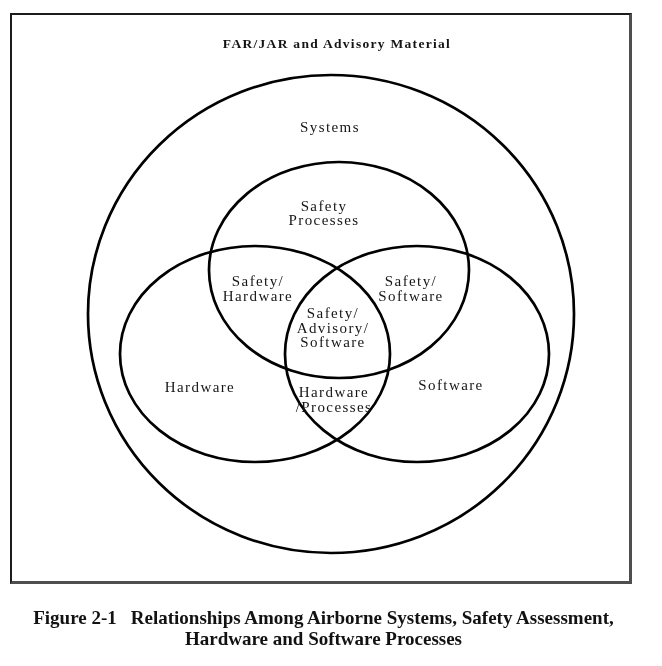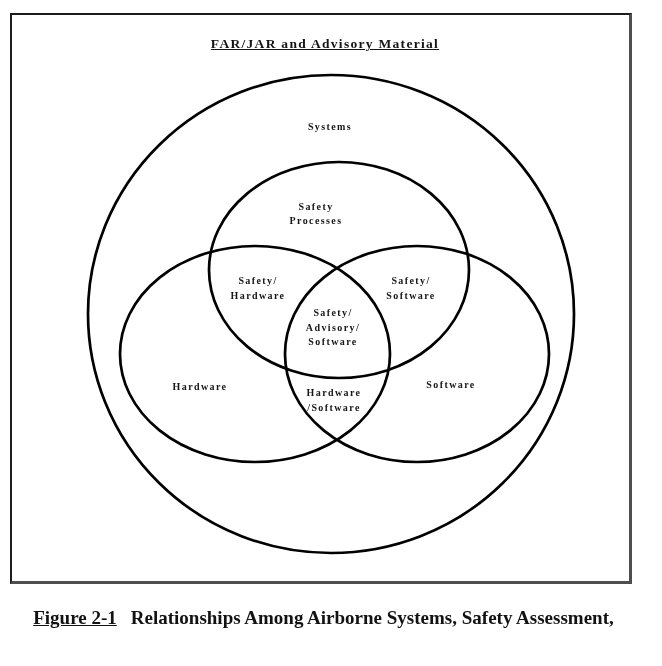--- a/index.html
+++ b/index.html
@@ -32,22 +32,22 @@
     position: absolute;
     left: 0;
     top: 0;
     width: 662px;
     height: 666px;
   }
   .lbl {
     position: absolute;
     transform: translateX(-50%);
     text-align: center;
-    font-weight: bold;
-    font-size: 10px;
+    font-weight: normal;
+    font-size: 15px;
     line-height: 14.5px;
     letter-spacing: 1.4px;
     white-space: nowrap;
     color: #161616;
   }
   .lbl-title {
     position: absolute;
     transform: translateX(-50%);
     font-weight: bold;
     font-size: 13.5px;
@@ -60,41 +60,40 @@
     left: 10px;
     top: 608px;
     width: 627px;
     text-align: center;
     font-weight: bold;
     font-size: 19px;
     line-height: 20.5px;
     color: #121212;
   }
   .fig-tag {
-    text-decoration: underline;
     margin-right: 14px;
   }
 </style>
 </head>
 <body>
 
 <div class="figure-frame"></div>
 
 <svg class="venn" viewBox="0 0 662 666">
   <ellipse cx="331" cy="314" rx="243" ry="239" fill="none" stroke-width="2.7" stroke="#000000"></ellipse>
   <ellipse cx="339" cy="270" rx="130" ry="108" fill="none" stroke-width="2.7" stroke="#000000"></ellipse>
   <ellipse cx="255" cy="354" rx="135" ry="108" fill="none" stroke-width="2.7" stroke="#000000"></ellipse>
   <ellipse cx="417" cy="354" rx="132" ry="108" fill="none" stroke-width="2.7" stroke="#000000"></ellipse>
 </svg>
 
-<div class="lbl-title" style="left:325px; top:36px;text-decoration:underline;">FAR/JAR and Advisory Material</div>
+<div class="lbl-title" style="left:337px; top:36px;">FAR/JAR and Advisory Material</div>
 
 <div class="lbl" style="left:330px; top:120px;">Systems</div>
 
-<div class="lbl" style="left:316px; top:200px; line-height:13.5px;">
+<div class="lbl" style="left:324px; top:200px; line-height:13.5px;">
   <div>Safety</div>
   <div>Processes</div>
 </div>
 
 <div class="lbl" style="left:258px; top:274px;">
   <div>Safety/</div>
   <div>Hardware</div>
 </div>
 
 <div class="lbl" style="left:411px; top:274px;">
@@ -107,18 +106,19 @@
   <div>Advisory/</div>
   <div>Software</div>
 </div>
 
 <div class="lbl" style="left:200px; top:380px;">Hardware</div>
 
 <div class="lbl" style="left:451px; top:378px;">Software</div>
 
 <div class="lbl" style="left:334px; top:385px; line-height:15px;">
   <div>Hardware</div>
-  <div>/Software</div>
+  <div>/Processes</div>
 </div>
 
 <div class="caption">
   <div><span class="fig-tag">Figure 2-1</span><span>Relationships Among Airborne Systems, Safety Assessment,</span></div>
+  <div>Hardware and Software Processes</div>
 </div>
 
 </body></html>

